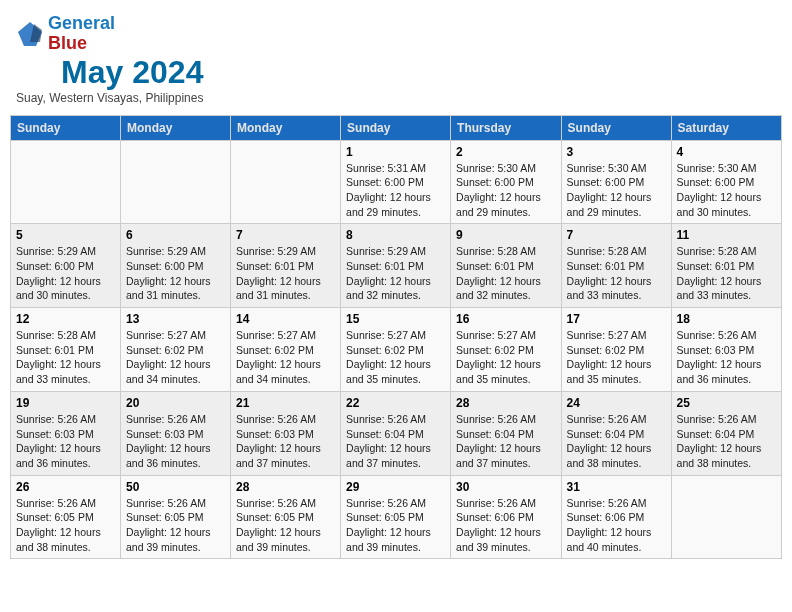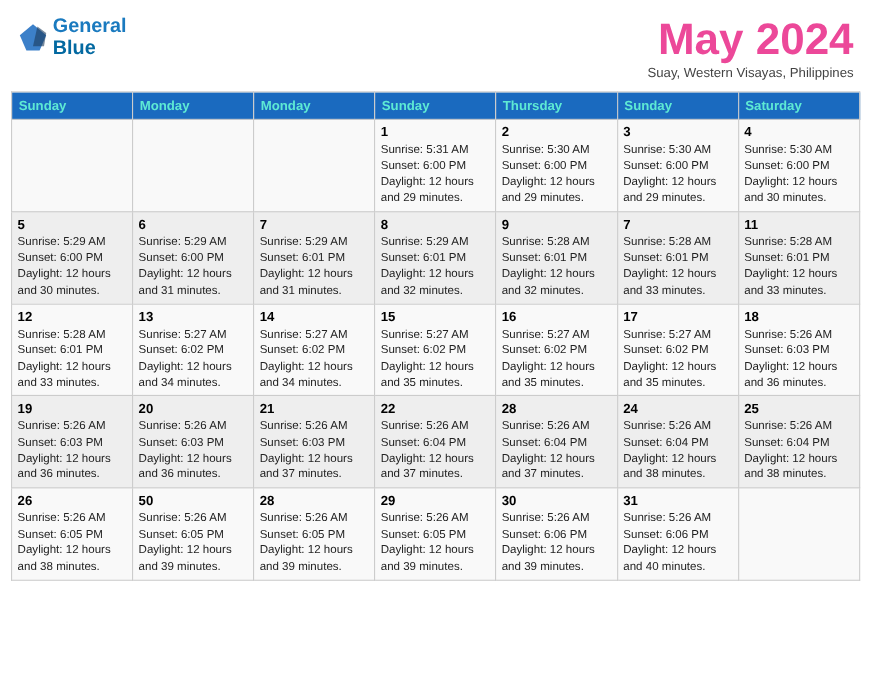--- a/index.html
+++ b/index.html
@@ -9,20 +9,21 @@
       width: 792px;
       min-height: 612px;
       padding: 10px;
     }
     .header-area {
       display: flex;
       justify-content: space-between;
       align-items: flex-start;
       margin-bottom: 6px;
       padding: 4px 6px;
+      flex-direction: column;
     }
     .logo-area {
       display: flex;
       align-items: center;
     }
     .logo-text {
       font-size: 18px;
       font-weight: bold;
       color: #1a3a5c;
       line-height: 1.1;
@@ -32,36 +33,36 @@
     }
     .logo-icon {
       width: 28px;
       height: 28px;
       margin-right: 4px;
     }
     .title-area {
       text-align: right;
     }
     .month-title {
-      font-size: 40px;
-      font-weight: bold;
-      color: #ec4899;
+      font-size: 32px;
+      font-weight: bold;
+      color: #0369a1;
     }
     .location-title {
       font-size: 12px;
       color: #444;
     }
     table {
       width: 100%;
       border-collapse: collapse;
       font-size: 11px;
     }
     thead tr th {
       background-color: #1a6abf;
-      color: #5eead4;
+      color: #e5e5e5;
       text-align: left;
       padding: 5px 6px;
       font-size: 12px;
       font-weight: bold;
       border: 1px solid #ccc;
     }
     tbody tr td {
       border: 1px solid #ccc;
       vertical-align: top;
       padding: 4px 5px;
@@ -96,21 +97,21 @@
 
 <div class="header-area">
   <div class="logo-area">
     <svg class="logo-icon" viewBox="0 0 28 28">
       <polygon points="14,2 26,12 20,26 8,26 2,12" fill="#1a6abf" opacity="0.85"></polygon>
       <polygon points="18,4 26,10 24,22 14,22" fill="#1a3a5c" opacity="0.6"></polygon>
     </svg>
     <div>
       <div class="logo-text">
         <span>General</span><br>
-        <span style="color:#0369a1;">Blue</span>
+        <span style="color:#b91c1c;">Blue</span>
       </div>
     </div>
   </div>
   <div class="title-area">
     <div class="month-title">May 2024</div>
     <div class="location-title">Suay, Western Visayas, Philippines</div>
   </div>
 </div>
 
 <table>

